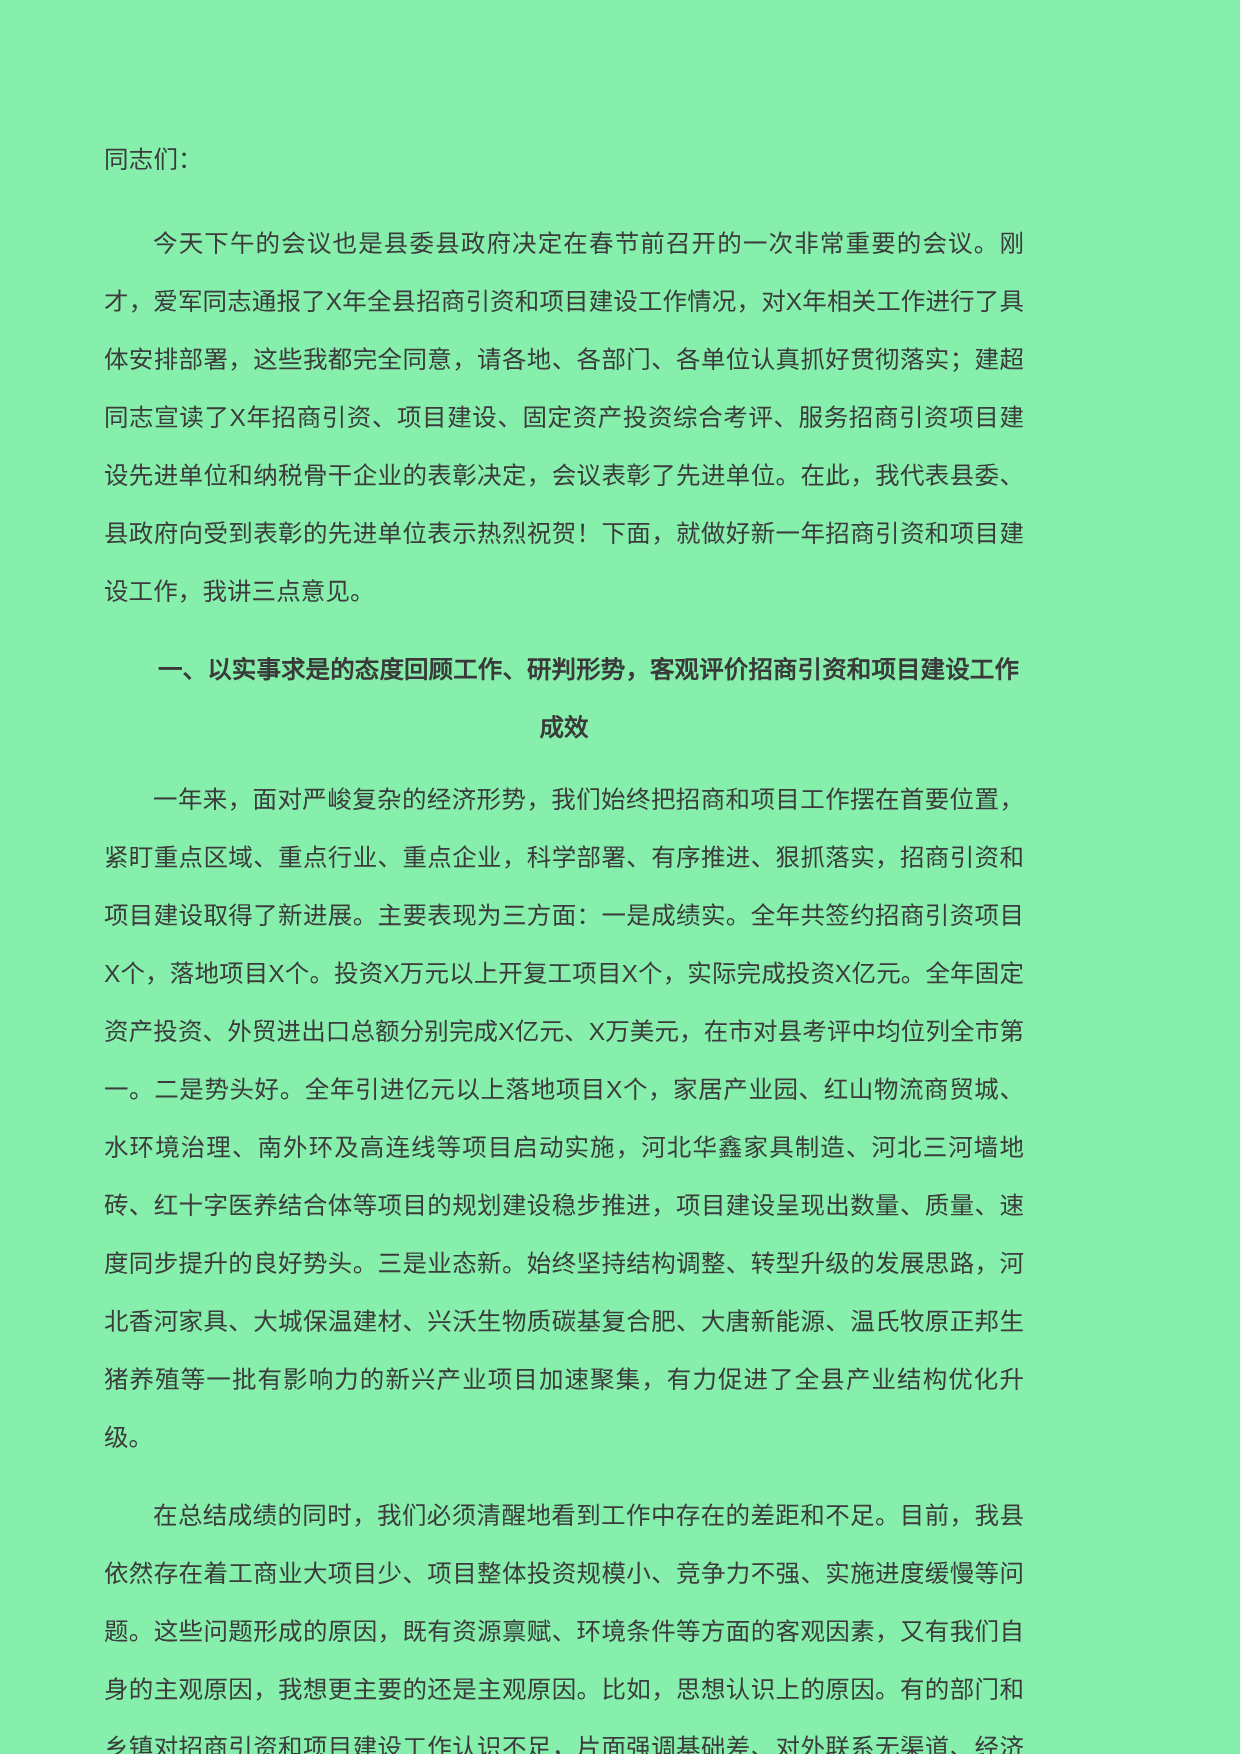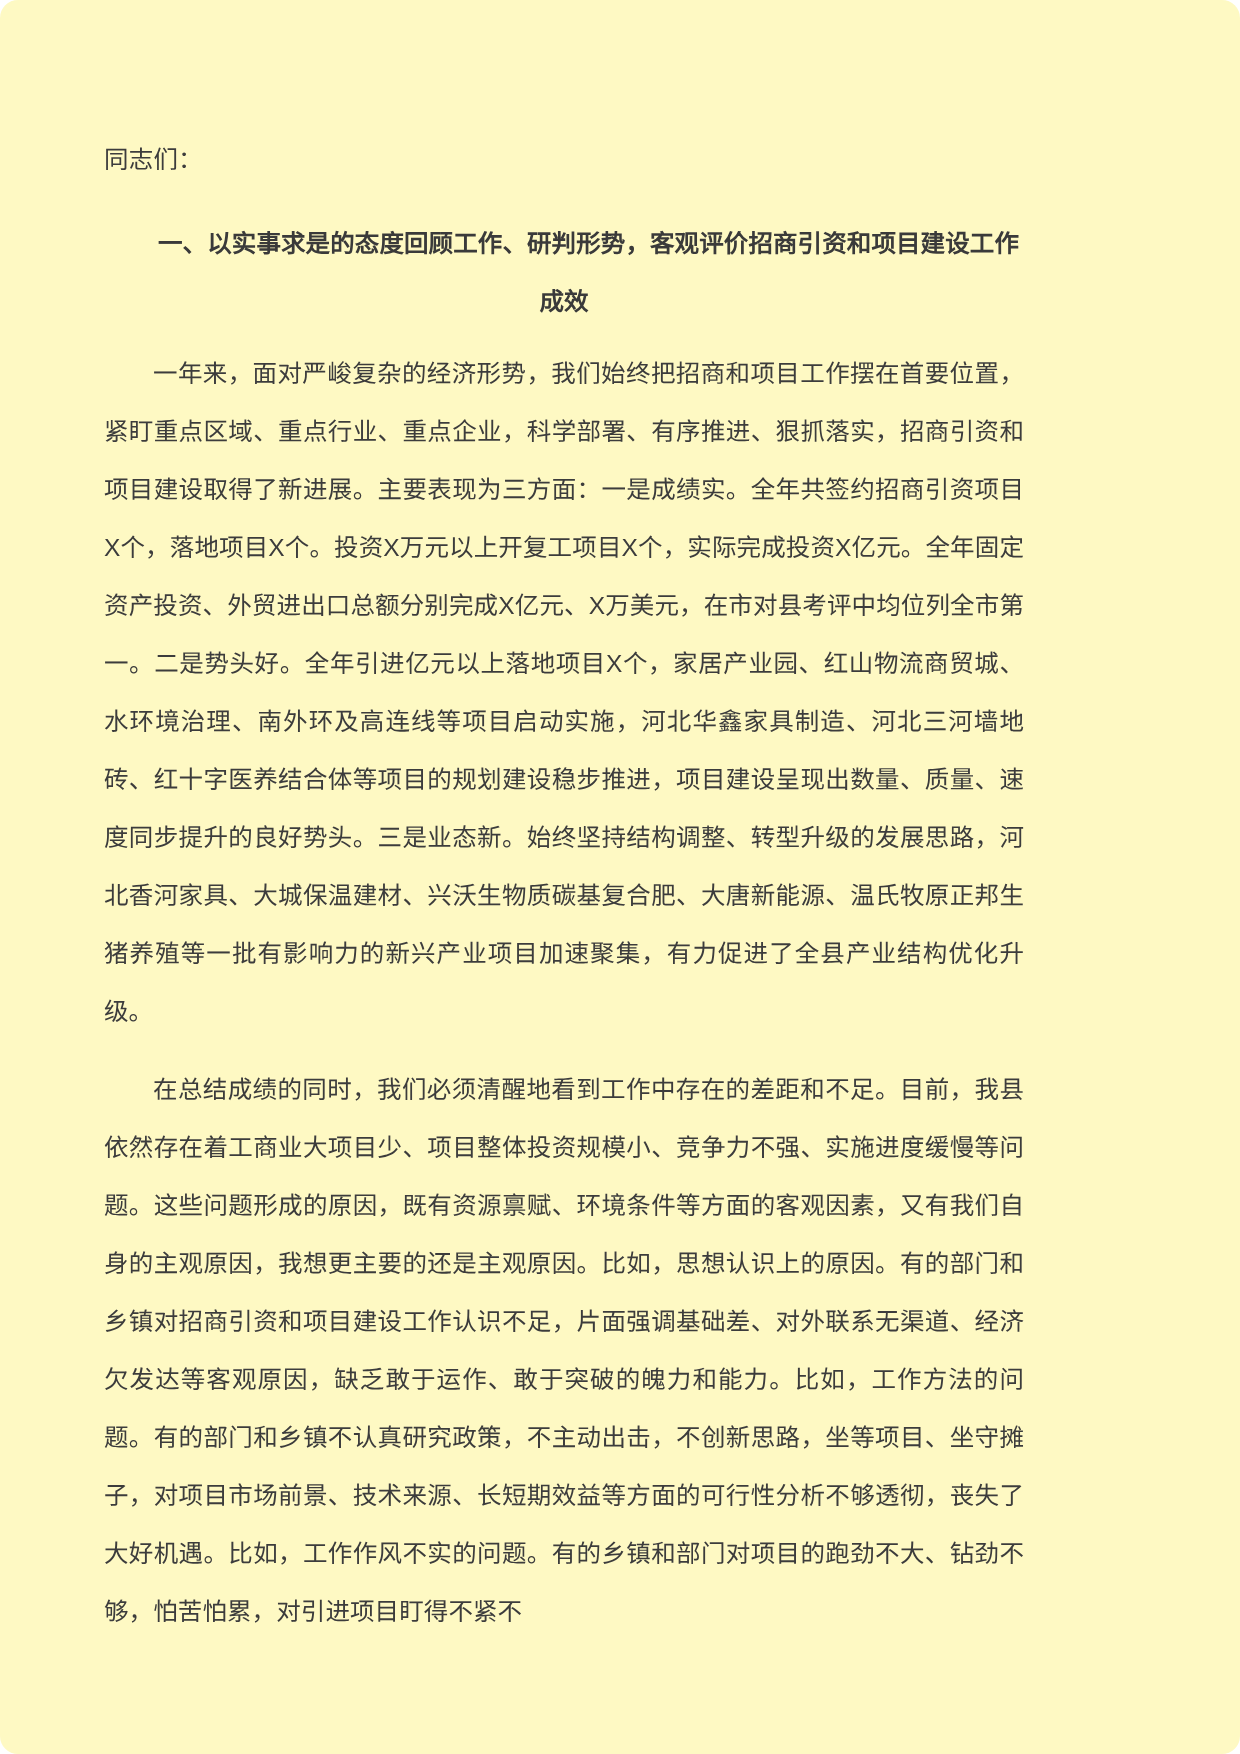--- a/index.html
+++ b/index.html
@@ -8,24 +8,23 @@
     padding: 0;
     background: #ffffff;
   }
   body {
     font-family: "Liberation Sans", "DejaVu Sans", sans-serif;
   }
   .page {
     position: relative;
     width: 1240px;
     height: 1754px;
-    background: #fef9c3;
+    background: #86efac;
     overflow: hidden;
     box-sizing: border-box;
-    border-radius: 18px;
   }
   .content {
     position: absolute;
     left: 104px;
     top: 148px;
     width: 920px;
   }
   
   .salutation {
     font-size: 24.5px;
@@ -63,20 +62,21 @@
   }
 </style>
 </head>
 <body>
 
 <div class="page">
   <div class="content">
 
     <p class="salutation">同志们：</p>
 
+    <p class="para">今天下午的会议也是县委县政府决定在春节前召开的一次非常重要的会议。刚才，爱军同志通报了X年全县招商引资和项目建设工作情况，对X年相关工作进行了具体安排部署，这些我都完全同意，请各地、各部门、各单位认真抓好贯彻落实；建超同志宣读了X年招商引资、项目建设、固定资产投资综合考评、服务招商引资项目建设先进单位和纳税骨干企业的表彰决定，会议表彰了先进单位。在此，我代表县委、县政府向受到表彰的先进单位表示热烈祝贺！下面，就做好新一年招商引资和项目建设工作，我讲三点意见。</p>
 
     <h2 class="heading">一、以实事求是的态度回顾工作、研判形势，客观评价招商引资和项目建设工作成效</h2>
 
     <p class="para">一年来，面对严峻复杂的经济形势，我们始终把招商和项目工作摆在首要位置，紧盯重点区域、重点行业、重点企业，科学部署、有序推进、狠抓落实，招商引资和项目建设取得了新进展。主要表现为三方面：一是成绩实。全年共签约招商引资项目X个，落地项目X个。投资X万元以上开复工项目X个，实际完成投资X亿元。全年固定资产投资、外贸进出口总额分别完成X亿元、X万美元，在市对县考评中均位列全市第一。二是势头好。全年引进亿元以上落地项目X个，家居产业园、红山物流商贸城、水环境治理、南外环及高连线等项目启动实施，河北华鑫家具制造、河北三河墙地砖、红十字医养结合体等项目的规划建设稳步推进，项目建设呈现出数量、质量、速度同步提升的良好势头。三是业态新。始终坚持结构调整、转型升级的发展思路，河北香河家具、大城保温建材、兴沃生物质碳基复合肥、大唐新能源、温氏牧原正邦生猪养殖等一批有影响力的新兴产业项目加速聚集，有力促进了全县产业结构优化升级。</p>
 
     <p class="para">在总结成绩的同时，我们必须清醒地看到工作中存在的差距和不足。目前，我县依然存在着工商业大项目少、项目整体投资规模小、竞争力不强、实施进度缓慢等问题。这些问题形成的原因，既有资源禀赋、环境条件等方面的客观因素，又有我们自身的主观原因，我想更主要的还是主观原因。比如，思想认识上的原因。有的部门和乡镇对招商引资和项目建设工作认识不足，片面强调基础差、对外联系无渠道、经济欠发达等客观原因，缺乏敢于运作、敢于突破的魄力和能力。比如，工作方法的问题。有的部门和乡镇不认真研究政策，不主动出击，不创新思路，坐等项目、坐守摊子，对项目市场前景、技术来源、长短期效益等方面的可行性分析不够透彻，丧失了大好机遇。比如，工作作风不实的问题。有的乡镇和部门对项目的跑劲不大、钻劲不够，怕苦怕累，对引进项目盯得不紧不</p>
 
   </div>
 </div>
 

